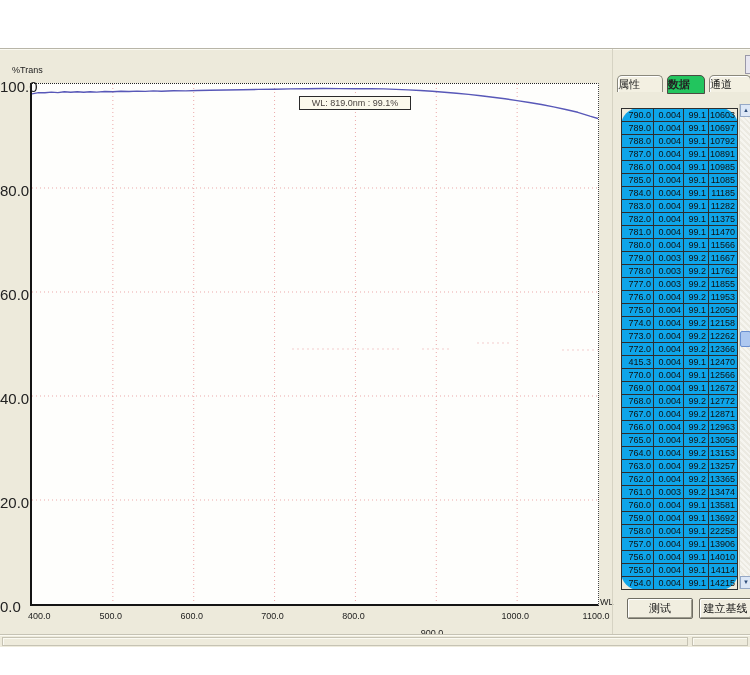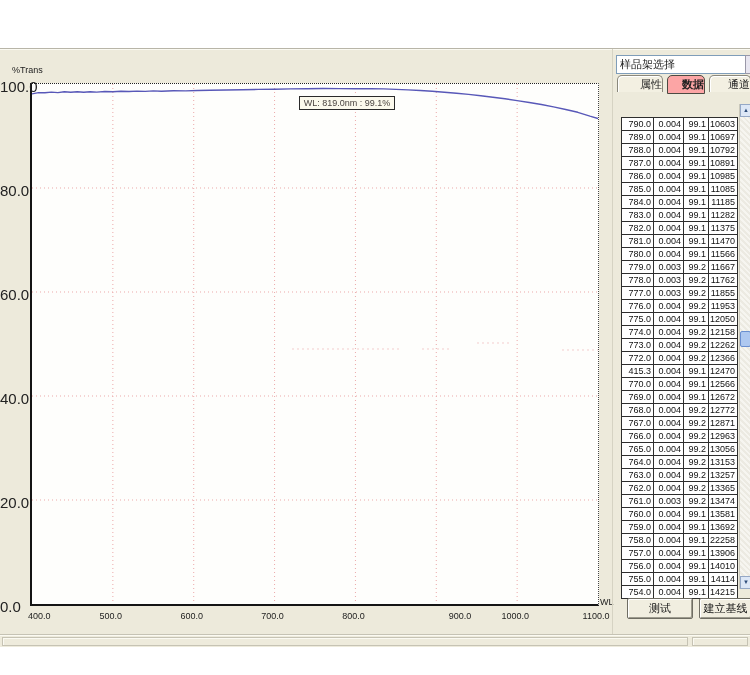--- a/index.html
+++ b/index.html
@@ -17,33 +17,33 @@
         border-left:2px solid #141414;border-bottom:2px solid #141414;box-sizing:content-box;}
   .plot svg{display:block;}
   .grid-v,.grid-h{stroke:#eba9a9;stroke-width:1;stroke-dasharray:1 3;}
   .faint{stroke:#f3cdcd;stroke-width:1;stroke-dasharray:2 3;}
   .curve{fill:none;stroke:#5858b8;stroke-width:1.4;stroke-linejoin:round;}
   .ytick{position:absolute;left:0;width:27px;text-align:left;font-size:15px;color:#222;}
   .xtick{position:absolute;top:562px;font-size:9px;color:#222;transform:translateX(-50%);white-space:nowrap;}
   .xtick.first{transform:none;}
   .xlab{position:absolute;left:600px;top:548px;font-size:9px;color:#222;}
   .tooltip{position:absolute;left:337px;top:49px;border:1px solid #2a2a2a;background:#fbf9ec;
-           font-size:9px;padding:1px 4px;color:#4a4440;white-space:nowrap;}
+           font-size:9px;padding:1px 12px;color:#4a4440;white-space:nowrap;}
 
   
   .side{position:absolute;left:612px;top:0;width:138px;height:598px;border-left:1px solid #d6d3c3;}
   .combo{position:absolute;left:3px;top:6px;width:124px;height:15px;background:#ffffff;
          border:1px solid #7f9db9;font-size:11px;padding:1px 3px;line-height:14px;overflow:hidden;white-space:nowrap;}
   .combo-sliver{position:absolute;right:0;top:6px;width:5px;height:17px;background:#e8e6f0;border:1px solid #9a98a8;border-right:none;}
   .tabs{position:absolute;left:2px;top:26px;width:136px;height:20px;}
   .tab{position:absolute;top:0;height:16px;border:1px solid #8a887c;border-bottom:none;
-       border-radius:5px 5px 0 0;background:#f3f0e2;font-size:11px;text-align:right;
+       border-radius:5px 5px 0 0;background:#f3f0e2;font-size:11px;text-align:left;
        line-height:16px;color:#222;box-shadow:inset 1px 1px 0 #fff;}
-  .tab.active{font-weight:bold;background:#fca5a5;border:1px solid #4c4a42;height:17px;box-shadow:none;}
-  table.data{position:absolute;left:8px;top:68px;border-collapse:collapse;table-layout:fixed;width:116px;background:#ffffff;}
+  .tab.active{font-weight:bold;background:#22c55e;border:1px solid #4c4a42;height:17px;box-shadow:none;}
+  table.data{position:absolute;left:8px;top:59px;border-collapse:collapse;table-layout:fixed;width:116px;background:#0ea5e9;border-radius:18px;}
   table.data td{border:1px solid #2e2e2e;font-size:9px;height:12px;line-height:12px;
                 text-align:right;padding:0 2px 0 0;overflow:hidden;white-space:nowrap;color:#111;}
   .sb{position:absolute;left:126px;top:55px;width:12px;height:485px;background:#f3f2ec;
       border-left:1px solid #c9c7ba;}
   .sb-track{position:absolute;left:0;top:13px;bottom:13px;width:12px;
             background:repeating-linear-gradient(45deg,#f6f5f0 0 2px,#eceae2 2px 4px);}
   .sb-btn{position:absolute;left:0;width:12px;height:13px;background:#dde7f6;border:1px solid #95a8c6;
           box-sizing:border-box;font-size:6px;line-height:11px;text-align:center;color:#2f4d7a;}
   .sb-btn.up{top:0;} .sb-btn.down{bottom:0;}
   .sb-thumb{position:absolute;left:0;top:227px;width:11px;height:16px;background:#aec8f0;
@@ -97,31 +97,30 @@
         <div class="ytick" style="top: 341px;">40.0</div>
         <div class="ytick" style="top: 445px;">20.0</div>
         <div class="ytick" style="top: 549px;">0.0</div>
       </div>
     <div id="xticks">
         <div class="xtick first" style="left: 28px; text-align: right;">400.0</div>
         <div class="xtick" style="left: 110.857px;">500.0</div>
         <div class="xtick" style="left: 191.714px;">600.0</div>
         <div class="xtick" style="left: 272.571px;">700.0</div>
         <div class="xtick" style="left: 353.429px;">800.0</div>
-        <div class="xtick" style="left: 460px;">900.0</div>
+        <div class="xtick" style="left: 432px; margin-top: 17px;">900.0</div>
         <div class="xtick" style="left: 515.143px;">1000.0</div>
         <div class="xtick" style="left: 596px;">1100.0</div>
       </div>
     <div class="xlab">WL</div>
 
     <div class="tooltip" style="left: 298.791px; top: 46.68px;">WL: 819.0nm : 99.1%</div>
   </div>
 
   <div class="side">
-    <div class="combo">样品架选择</div>
     <div class="combo-sliver"></div>
 
     <div class="tabs" id="tabs">
         <div class="tab" style="left: 2px; width: 44px;">属性</div>
         <div class="tab active" style="left: 52px; width: 36px;">数据</div>
         <div class="tab" style="left: 94px; width: 40px;">通道</div>
       </div>
 
     <table class="data">
       <colgroup>

